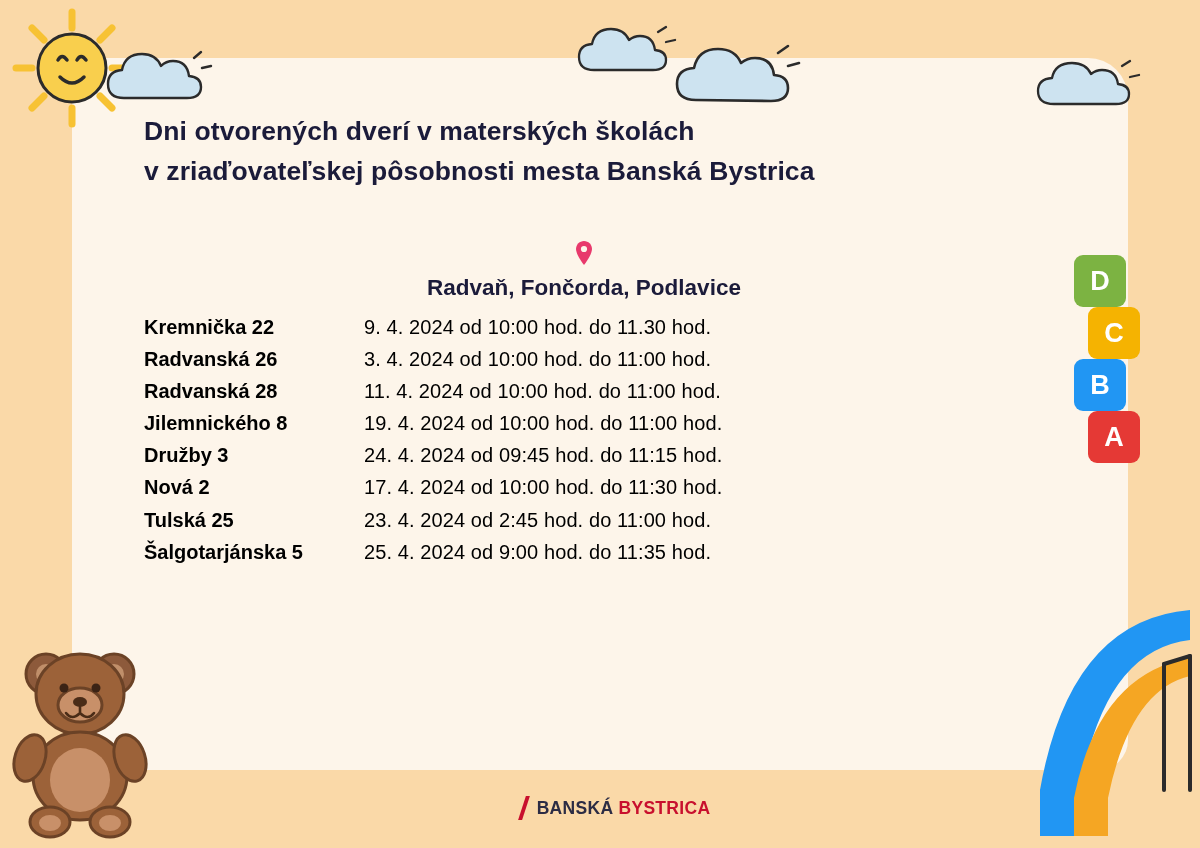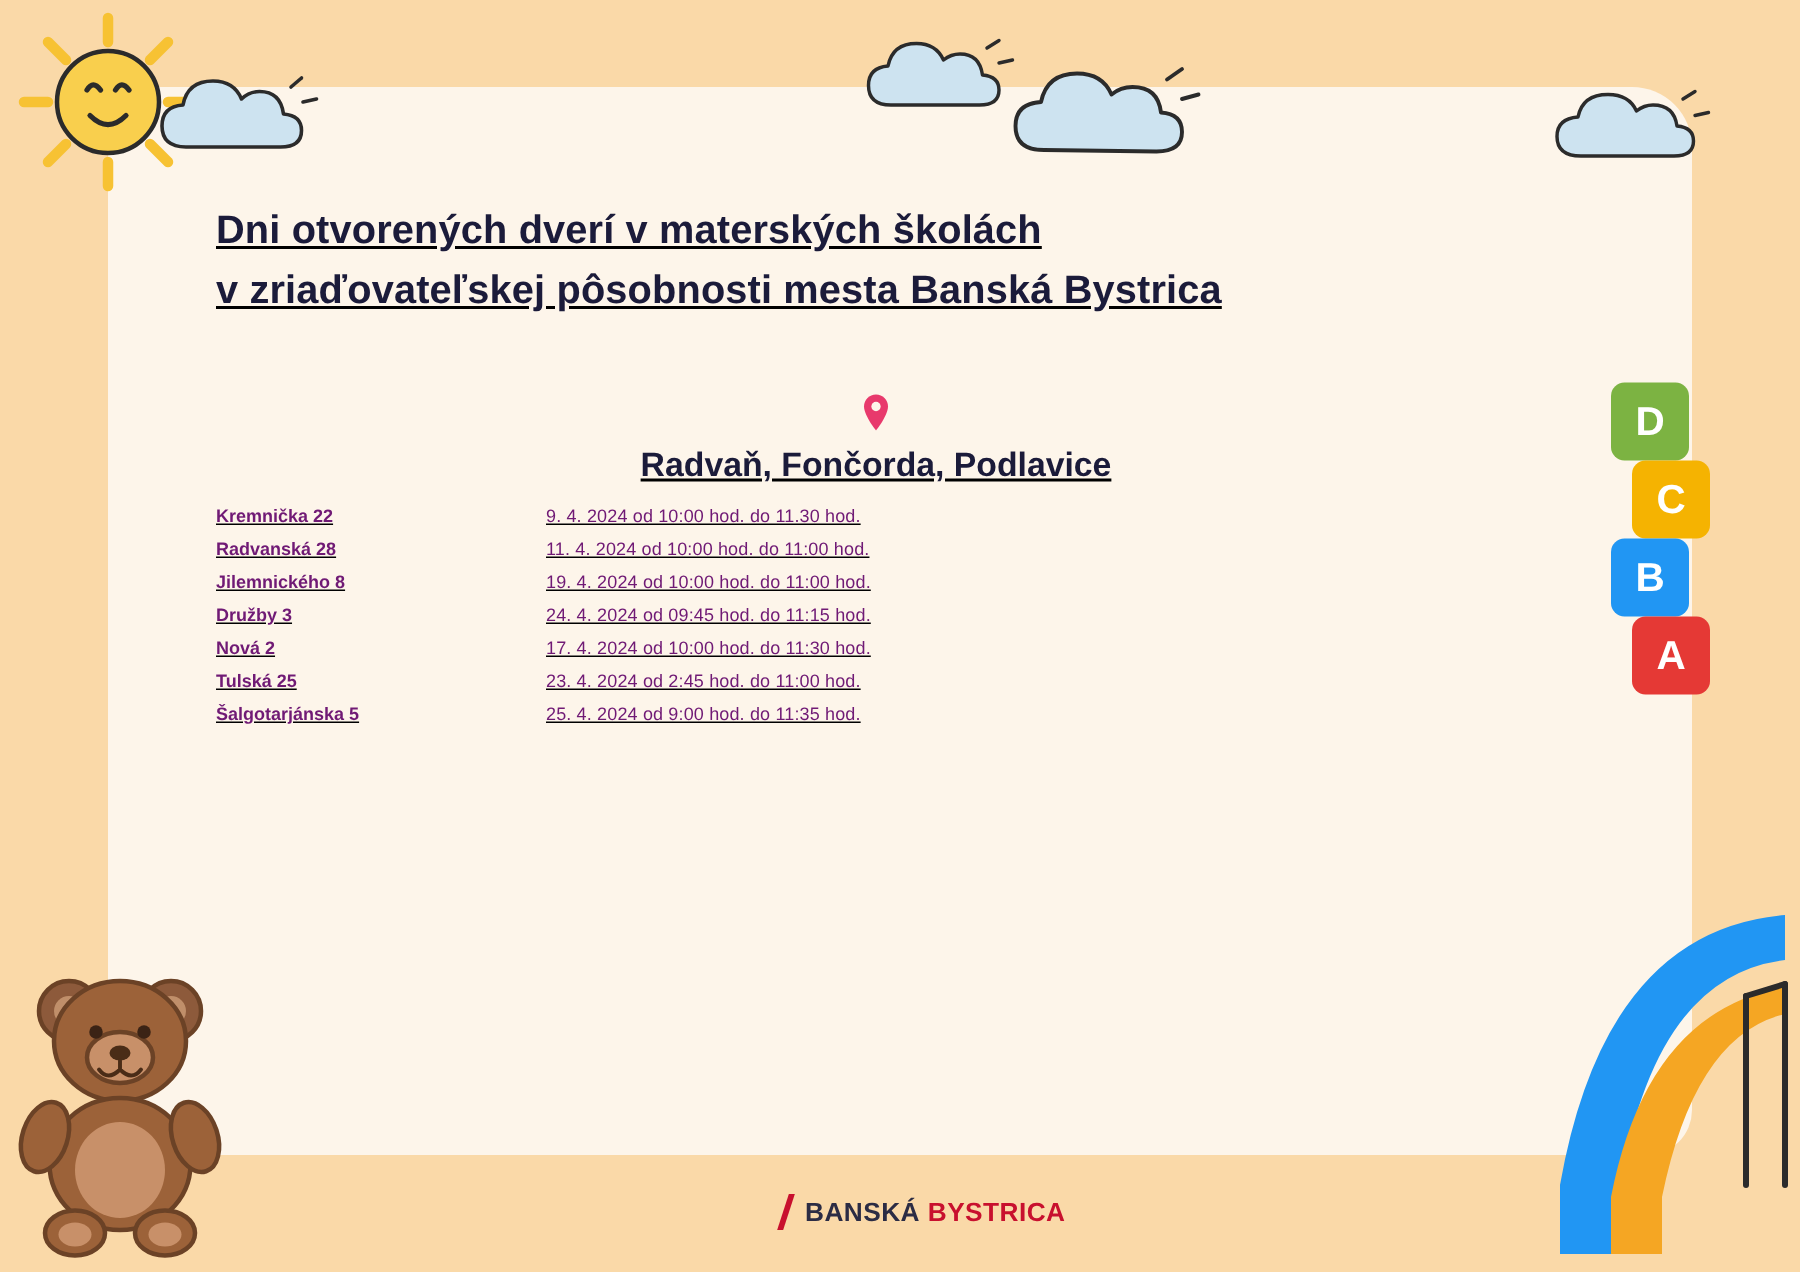--- a/index.html
+++ b/index.html
@@ -64,23 +64,22 @@
 
   
   #bear { left: 10px; top: 630px; width: 150px; height: 210px; }
   
   #slide { right: 6px; top: 600px; width: 190px; height: 248px; }
 
   
   #content {
     position: absolute;
     left: 144px;
-    top: 133px;
+    top: 111px;
     width: 880px;
-    text-decoration: underline;
   }
   h1#title {
     margin: 0;
     font-size: 26.5px;
     line-height: 1.52;
     font-weight: bold;
     color: #1b1b3a;
     letter-spacing: 0.1px;
   }
   h1#title .line { display: block; white-space: nowrap; }
@@ -105,22 +104,22 @@
     color: #1b1b3a;
   }
 
   table#schedule {
     border-collapse: collapse;
     margin-top: 6px;
   }
   table#schedule td {
     padding: 0 0 7px 0;
     vertical-align: baseline;
-    color: #701a75;
-    font-size: 12px;
+    color: #000000;
+    font-size: 20px;
     line-height: 1.26;
   }
   table#schedule td.name {
     font-weight: bold;
     white-space: nowrap;
     padding-right: 24px;
     min-width: 196px;
   }
   table#schedule td.time {
     font-weight: normal;
@@ -273,20 +272,24 @@
       <span id="section-label">Radvaň, Fončorda, Podlavice</span>
     </div>
 
     <table id="schedule">
       <tbody>
         <tr>
           <td class="name">Kremnička 22</td>
           <td class="time">9. 4. 2024 od 10:00 hod. do 11.30 hod.</td>
         </tr>
         <tr>
+          <td class="name">Radvanská 26</td>
+          <td class="time">3. 4. 2024 od 10:00 hod. do 11:00 hod.</td>
+        </tr>
+        <tr>
           <td class="name">Radvanská 28</td>
           <td class="time">11. 4. 2024 od 10:00 hod. do 11:00 hod.</td>
         </tr>
         <tr>
           <td class="name">Jilemnického 8</td>
           <td class="time">19. 4. 2024 od 10:00 hod. do 11:00 hod.</td>
         </tr>
         <tr>
           <td class="name">Družby 3</td>
           <td class="time">24. 4. 2024 od 09:45 hod. do 11:15 hod.</td>

